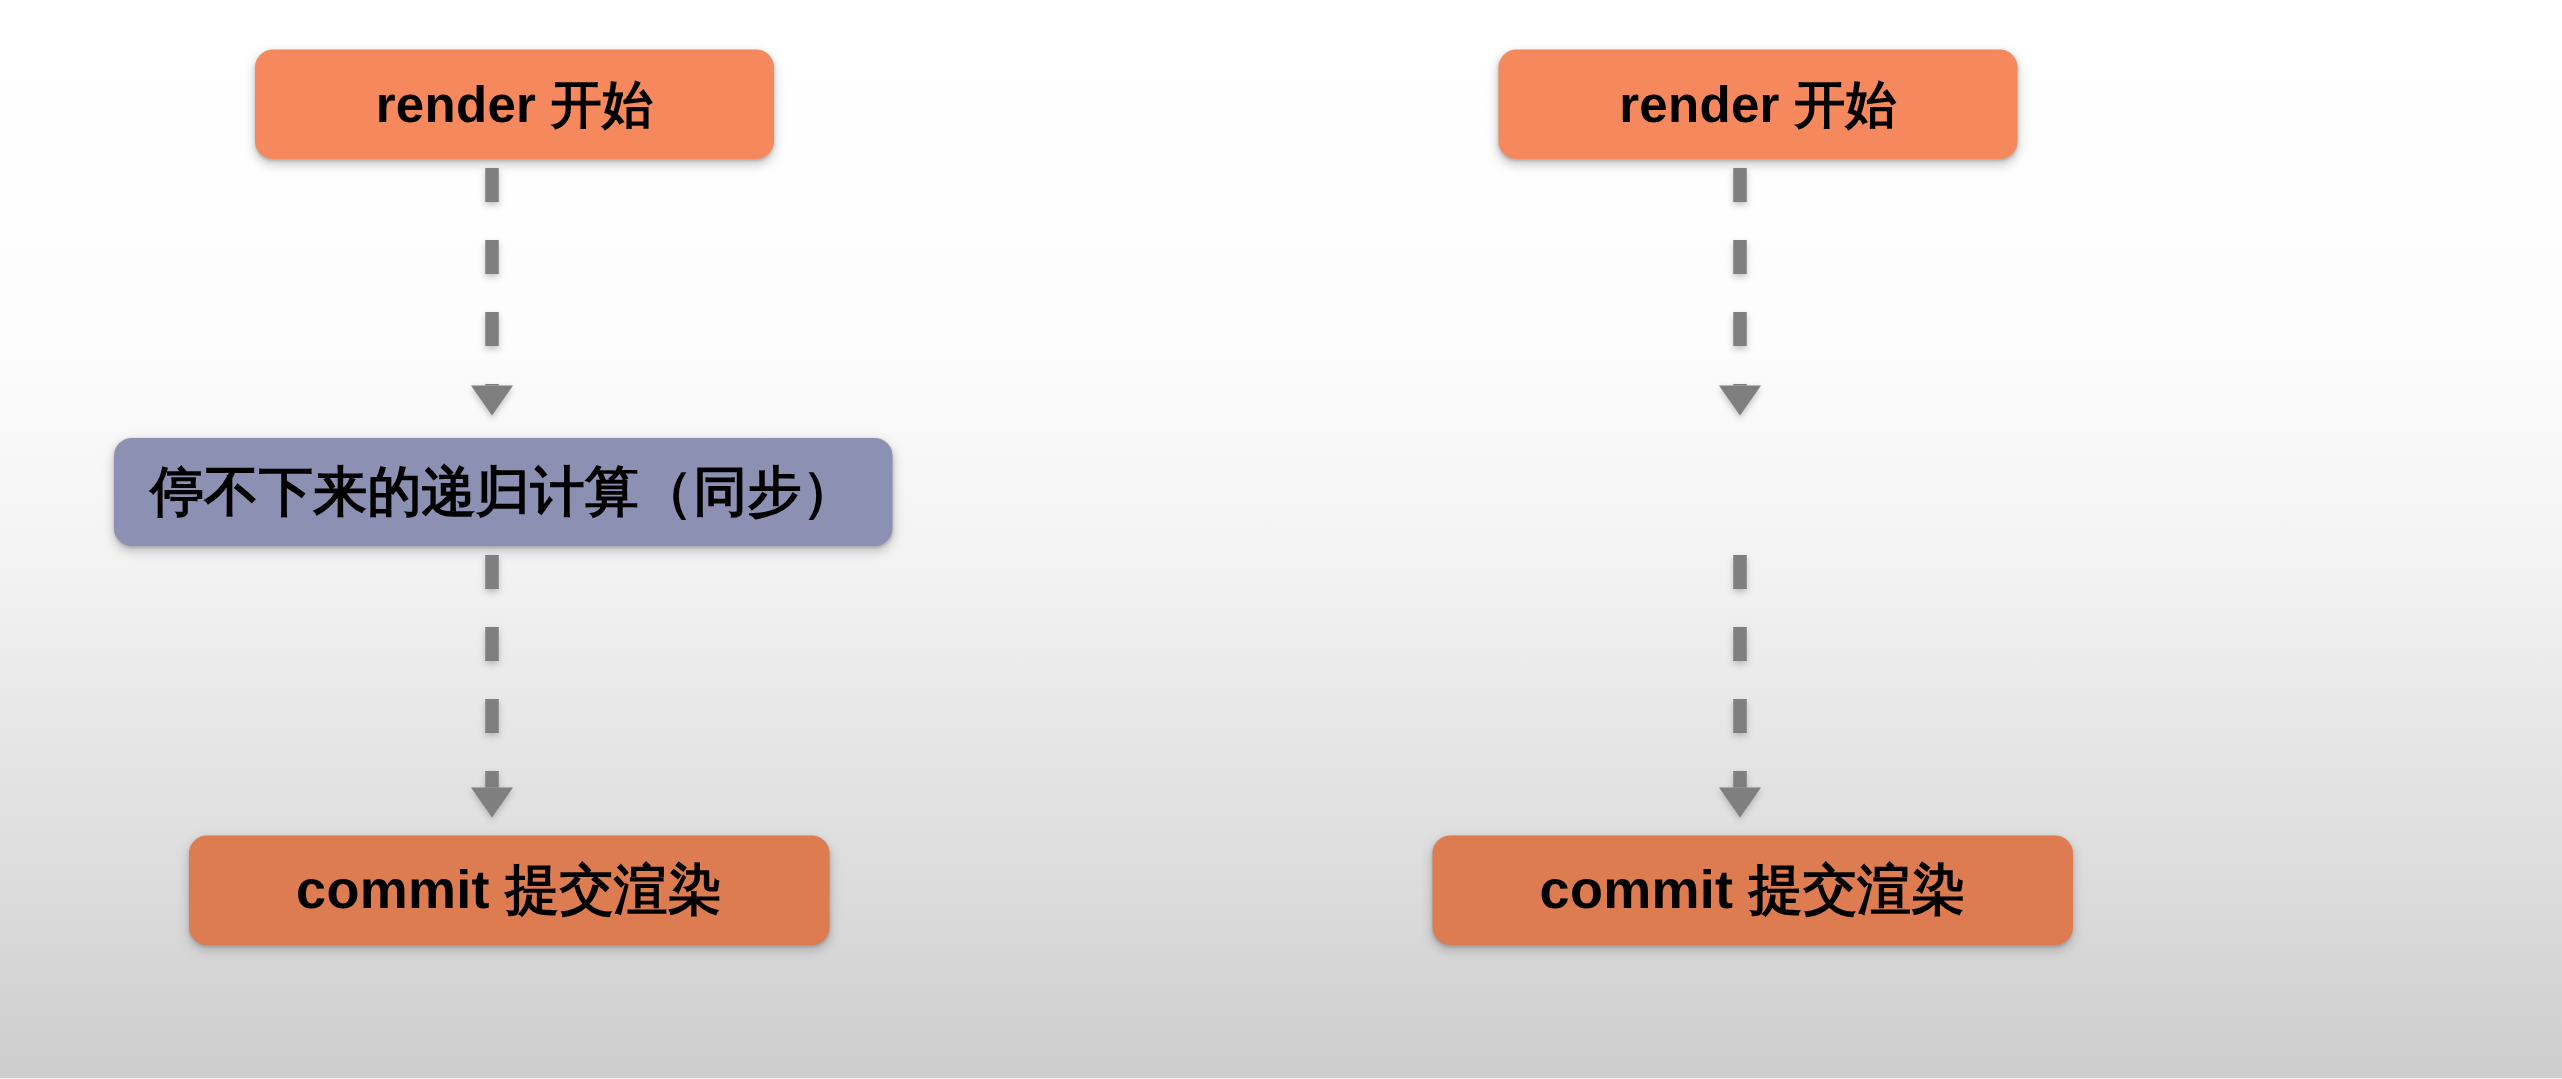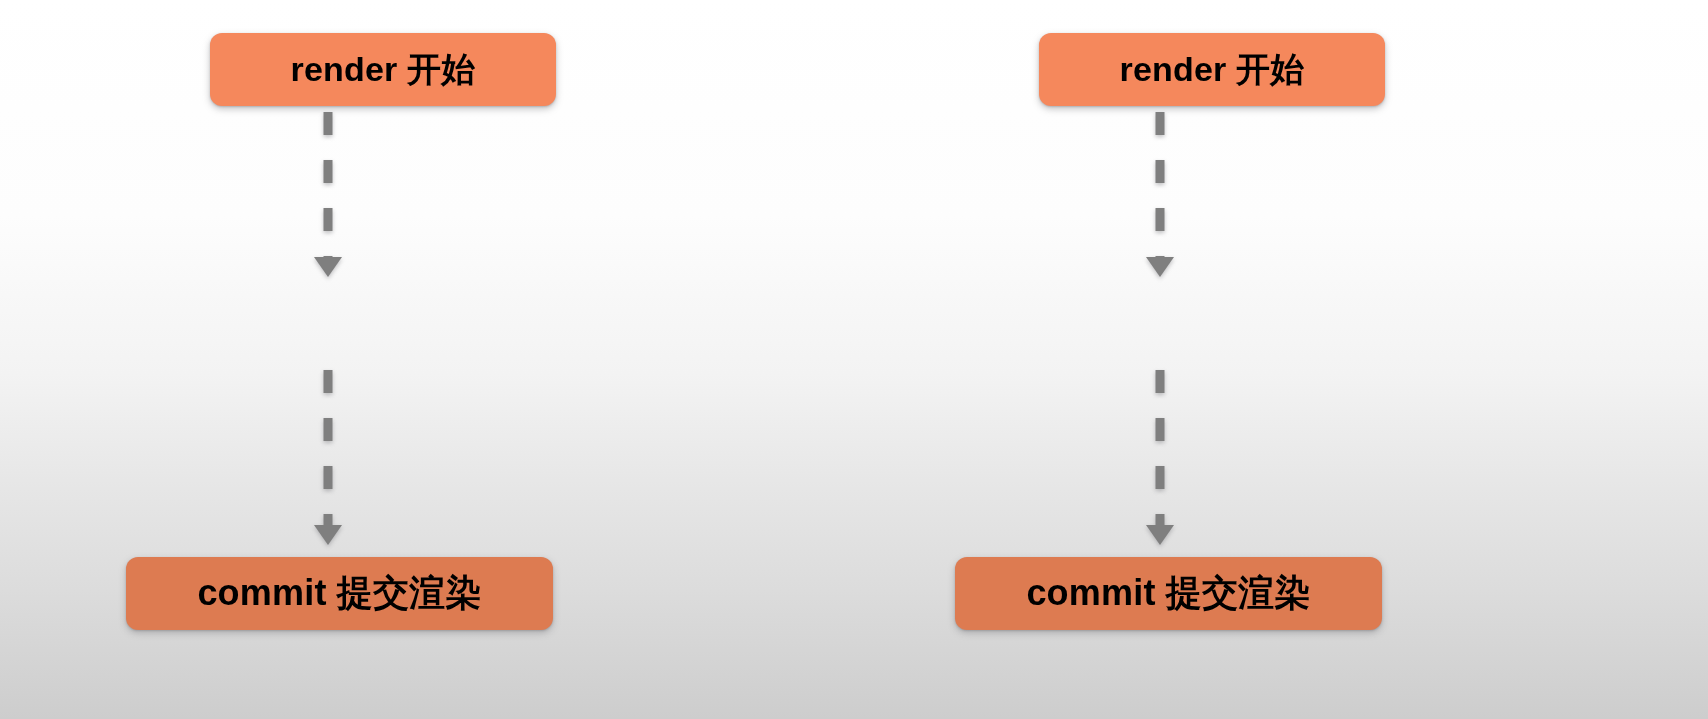--- a/index.html
+++ b/index.html
@@ -37,21 +37,20 @@
     color: #000000;
     font-weight: bold;
     letter-spacing: 0.2px;
     white-space: nowrap;
     box-shadow: 0 3px 7px rgba(110,110,115,0.40),
                 0 1px 2px rgba(90,90,95,0.28);
   }
   .node-start {
     background: #f5885c;
     font-size: 34px;
-    margin-left: 40px;
   }
   .node-work {
     background: #8c91b4;
     font-size: 36px;
   }
   .node-commit {
     background: #dd7b51;
     font-size: 36px;
   }
   
@@ -102,20 +101,21 @@
 
 <div id="canvas">
 
   <div class="node node-start" id="node-left-start">render 开始</div>
 
   <div class="connector" id="connector-left-top">
     <div class="stem" style="height:145px;"></div>
     <div class="head"></div>
   </div>
 
+  <div class="node node-work" id="node-left-work">停不下来的递归计算（同步）</div>
 
   <div class="connector" id="connector-left-bottom">
     <div class="stem" style="height:155px;"></div>
     <div class="head"></div>
   </div>
 
   <div class="node node-commit" id="node-left-commit">commit 提交渲染</div>
 
   <div class="node node-start" id="node-right-start">render 开始</div>
 

